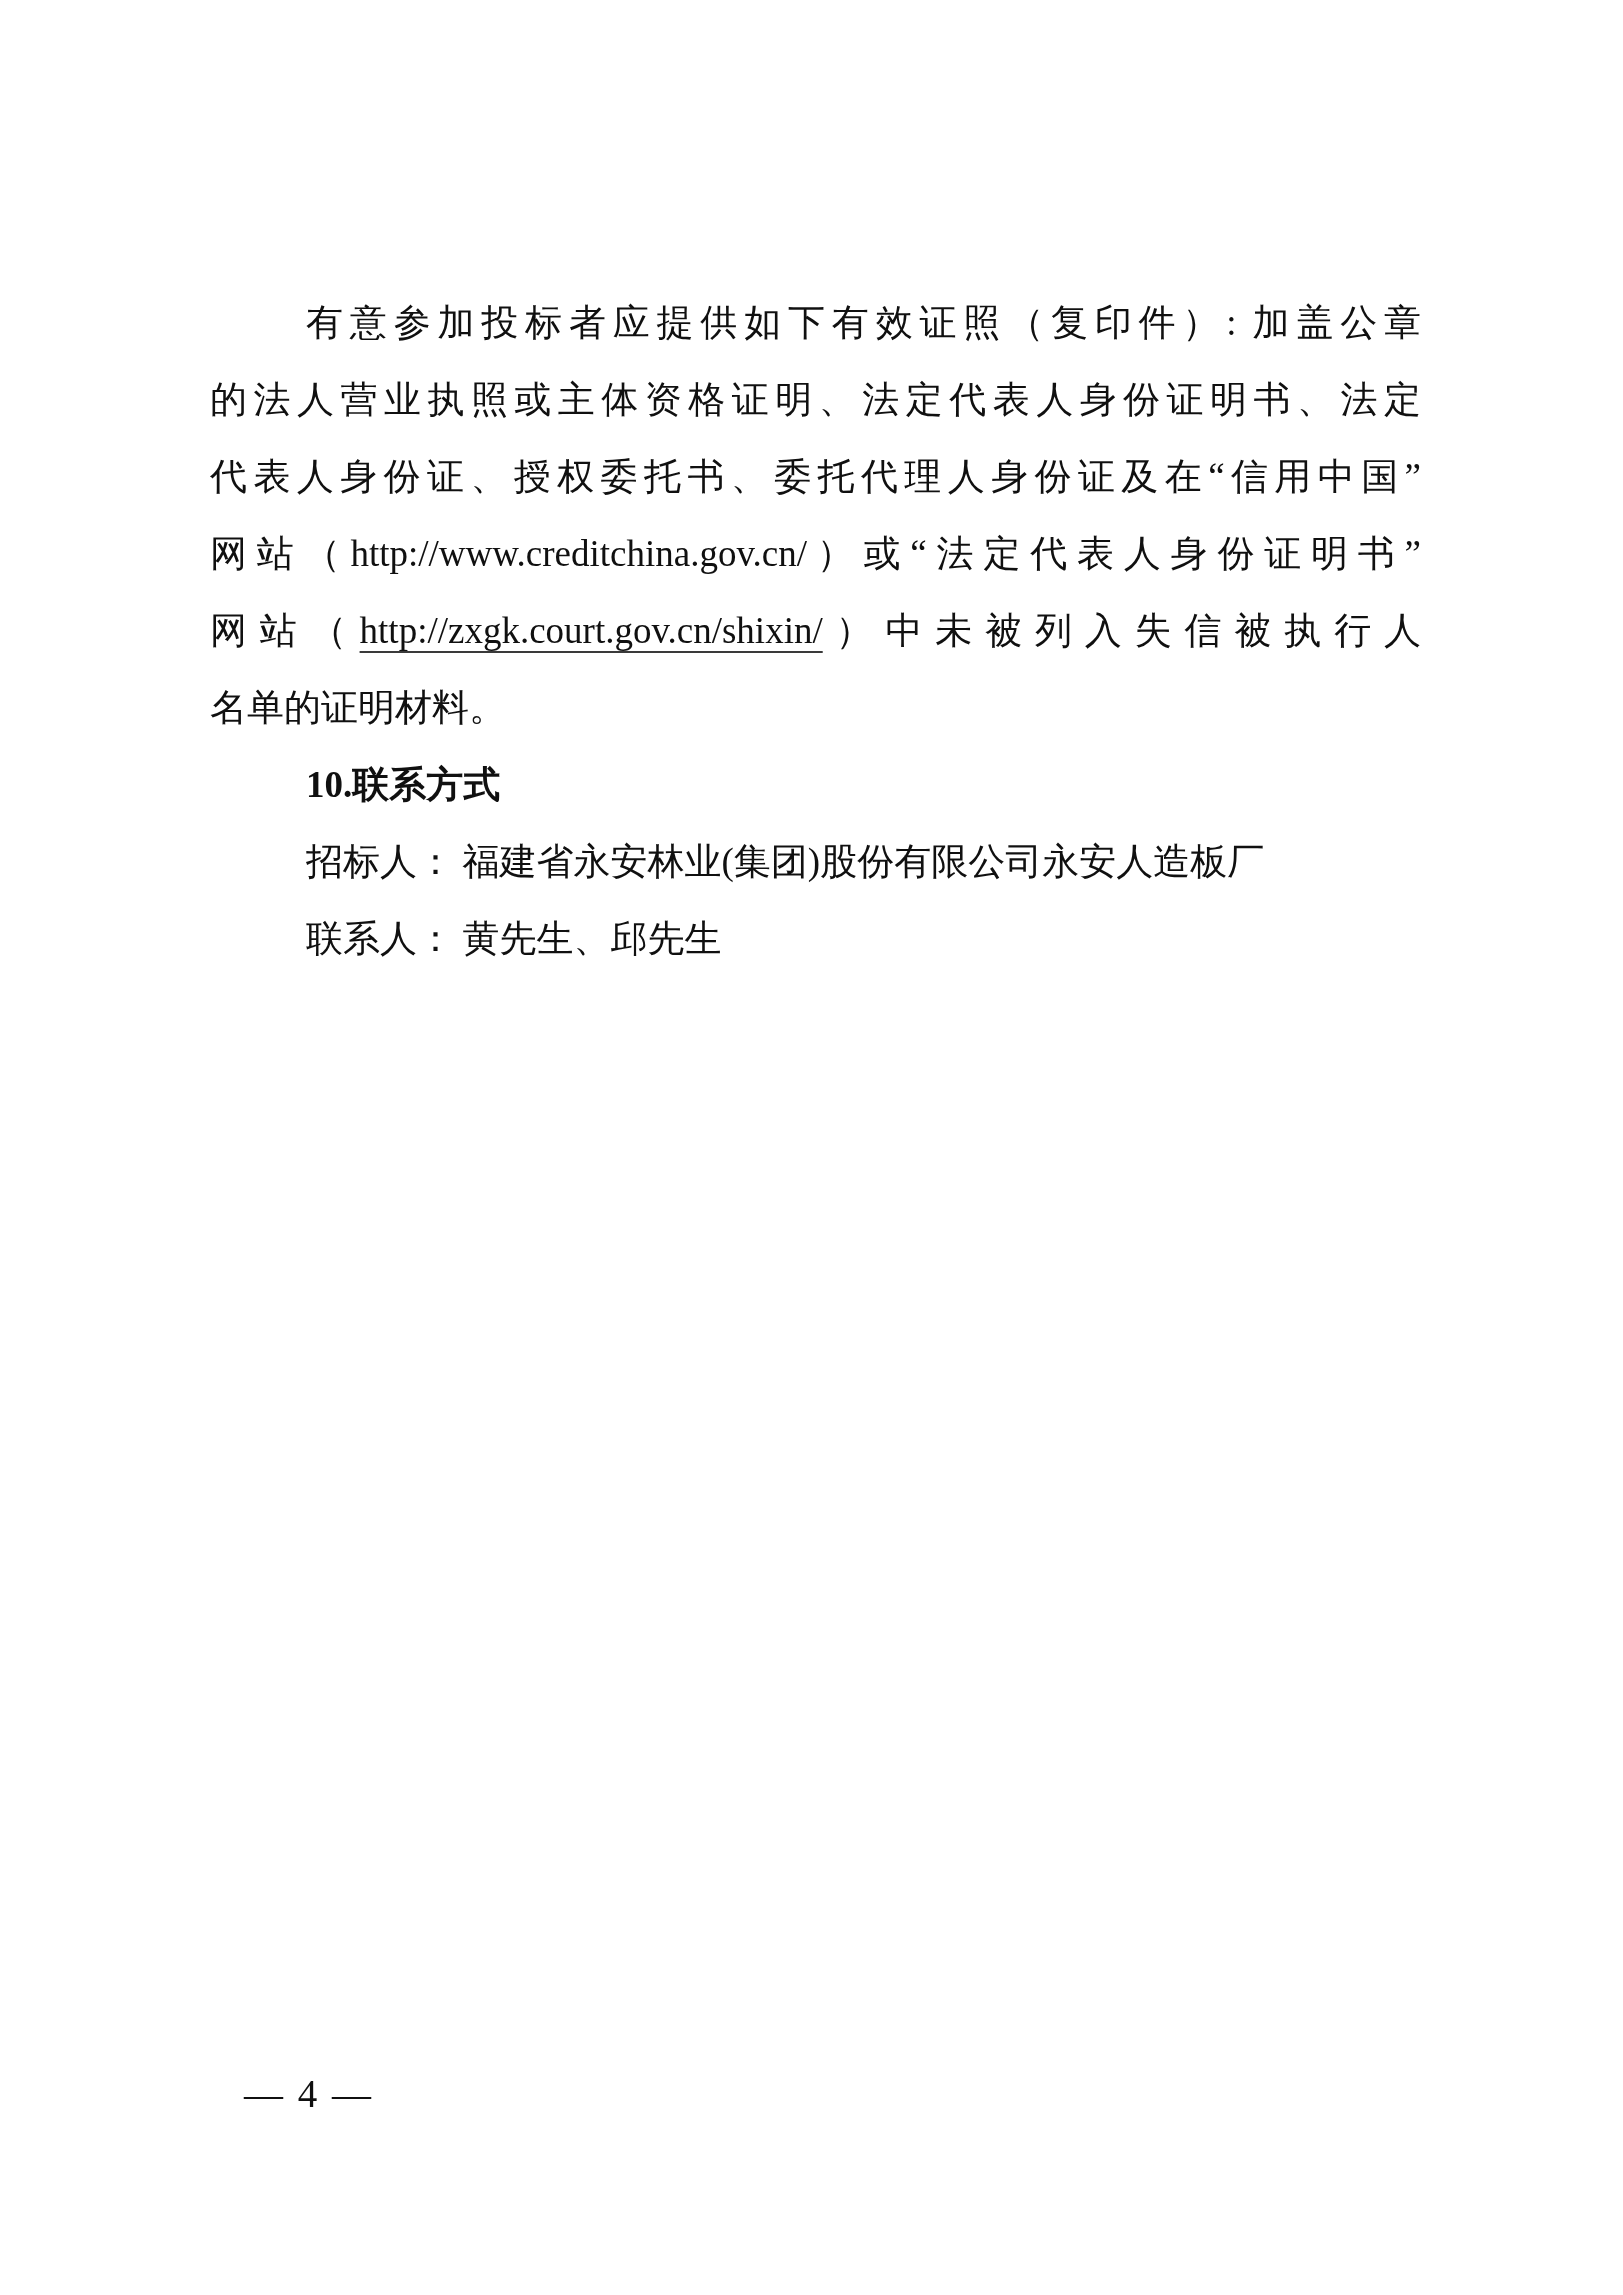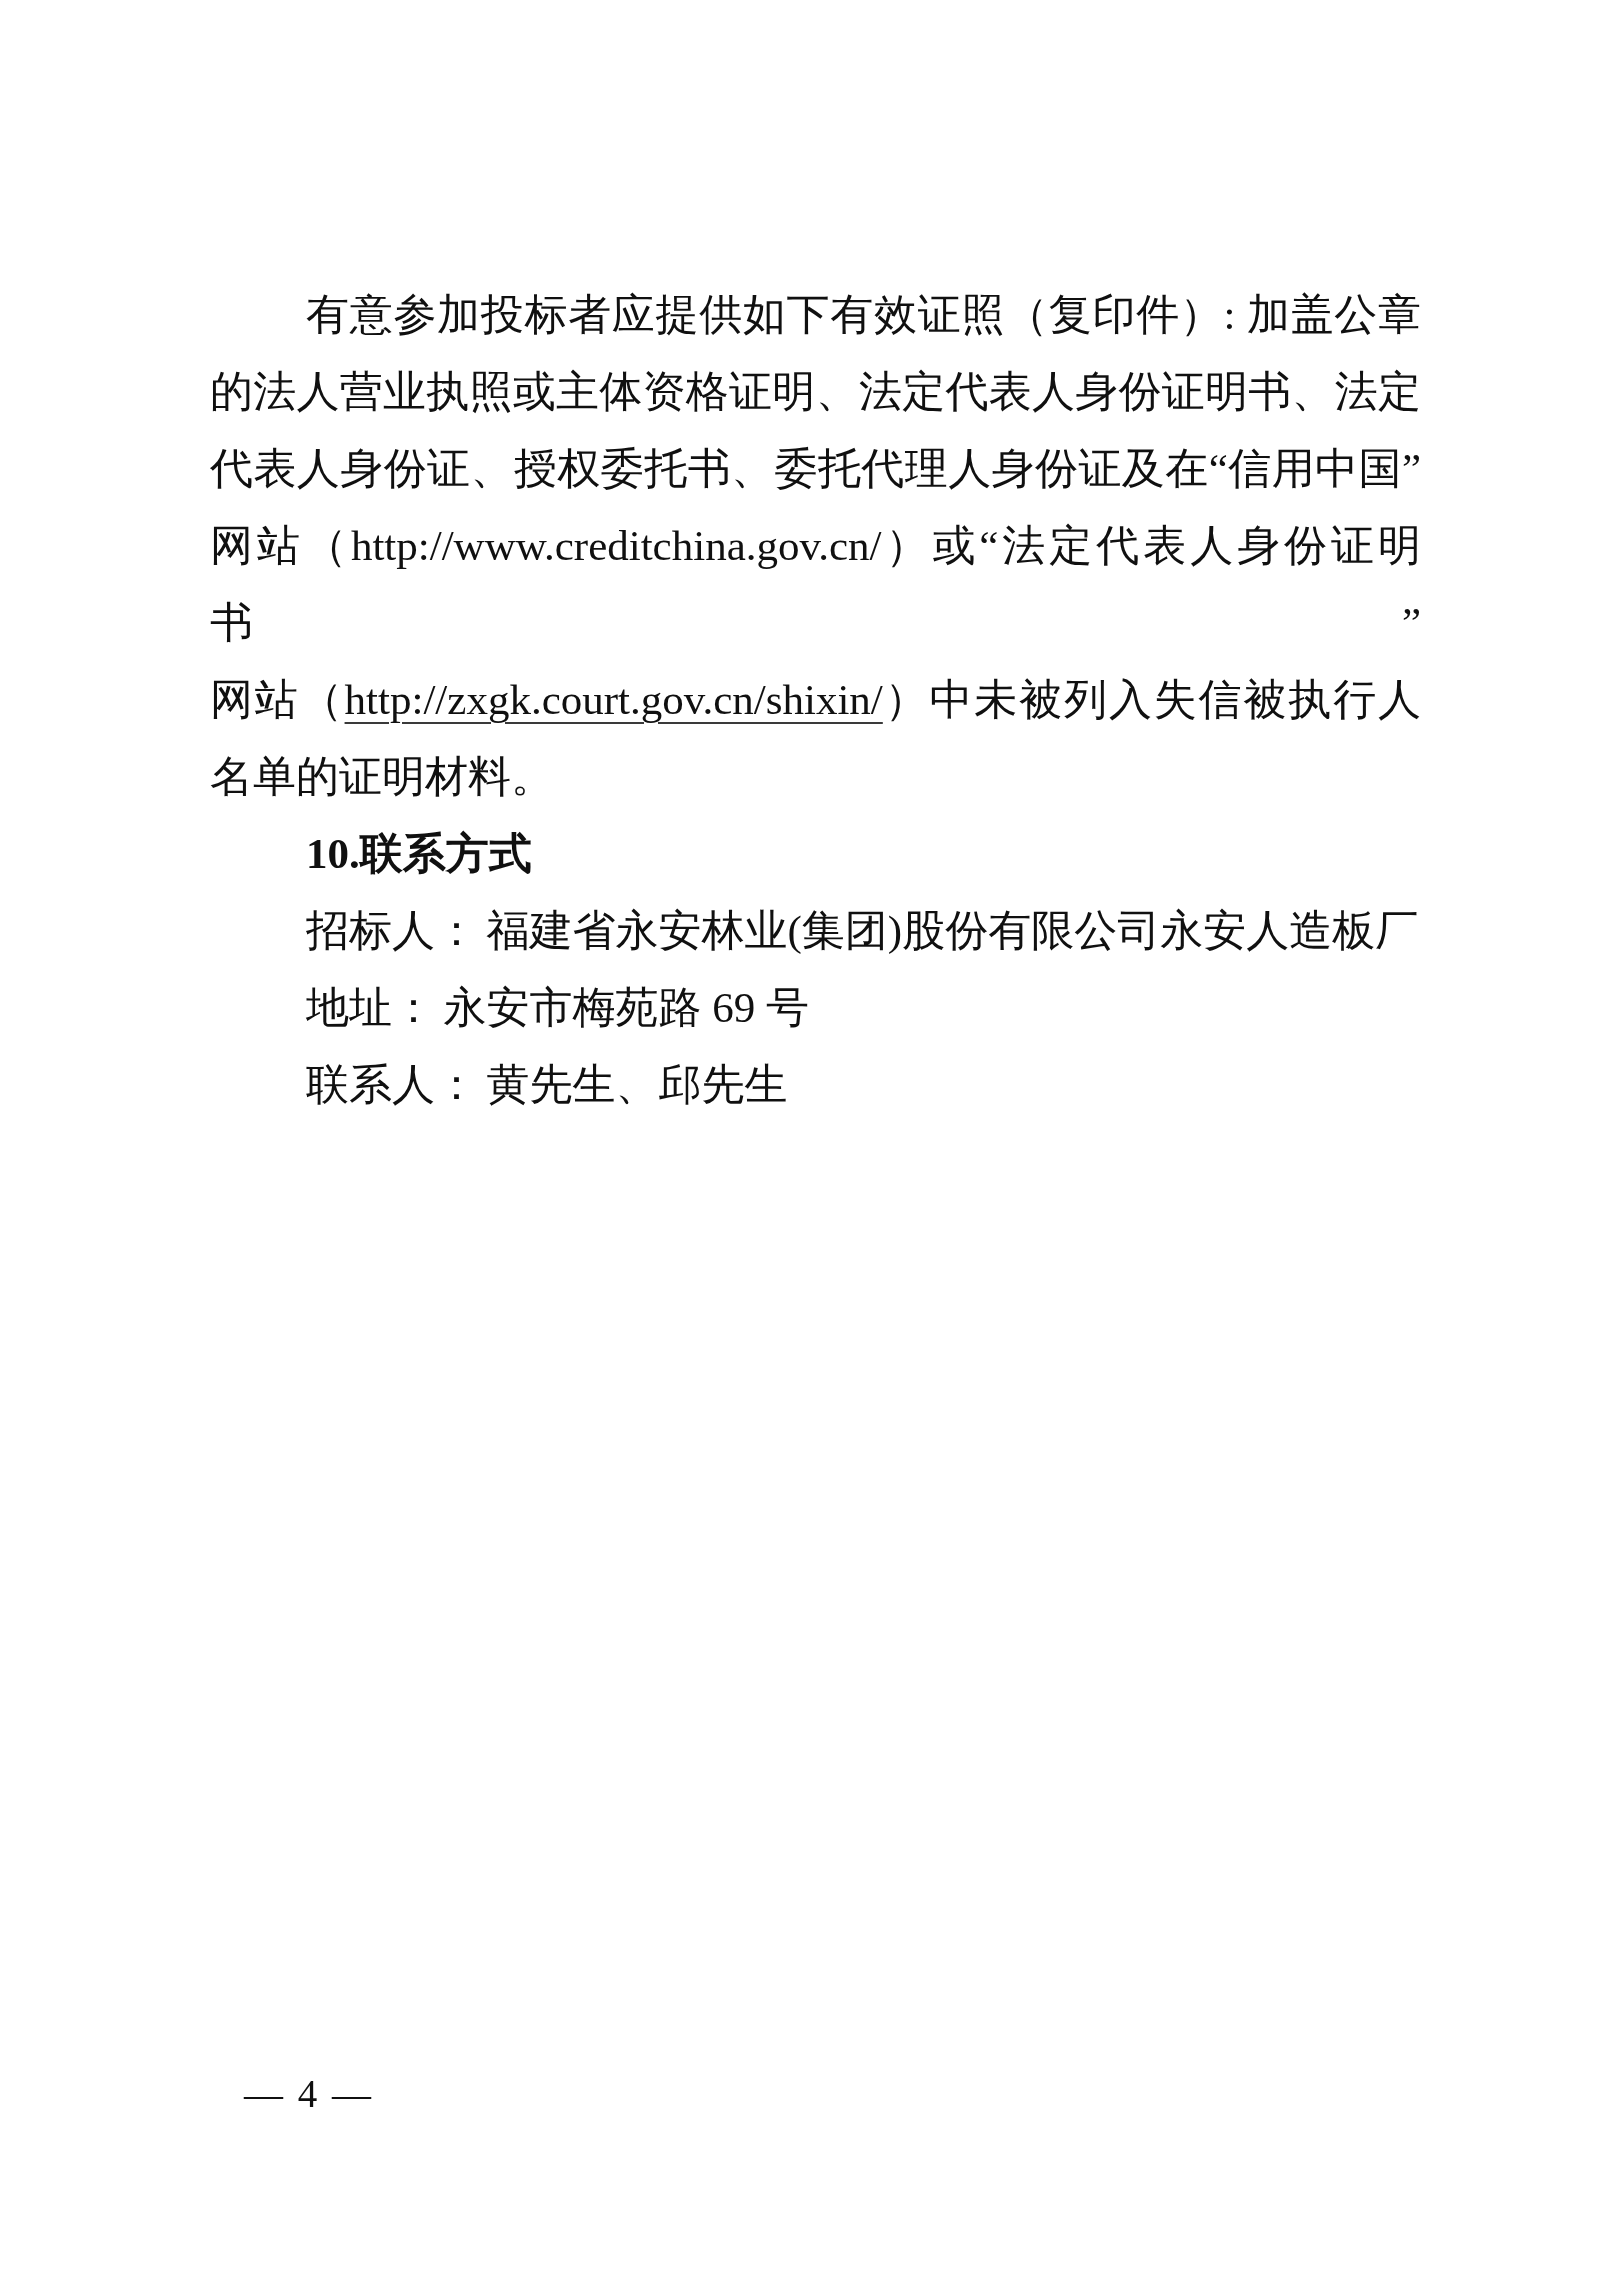--- a/index.html
+++ b/index.html
@@ -16,23 +16,23 @@
   }
   .page {
     position: absolute;
     inset: 0;
     background: #ffffff;
     overflow: hidden;
   }
   .content {
     position: absolute;
     left: 210px;
-    top: 276px;
+    top: 284px;
     width: 1211px;
-    font-size: 43px;
+    font-size: 37px;
     line-height: 77px;
     letter-spacing: 0;
   }
   .pline {
     white-space: nowrap;
   }
   .just {
     white-space: normal;
     text-align: justify;
     text-align-last: justify;
@@ -93,23 +93,20 @@
     </div>
 
     <div class="pline">名单的证明材料。</div>
 
     <div class="pline heading">10.联系方式</div>
 
     <div class="crow">
       <span class="label">招标人：</span><span class="value">福建省永安林业(集团)股份有限公司永安人造板厂</span>
     </div>
 
-    <div class="crow">
-      <span class="label">地址：</span><span class="value">永安市梅苑路 69 号</span>
-    </div>
 
 
 
     <div class="crow">
       <span class="label">联系人：</span><span class="value">黄先生、邱先生</span>
     </div>
 
   </div>
 
   <div class="footer">— 4 —</div>

